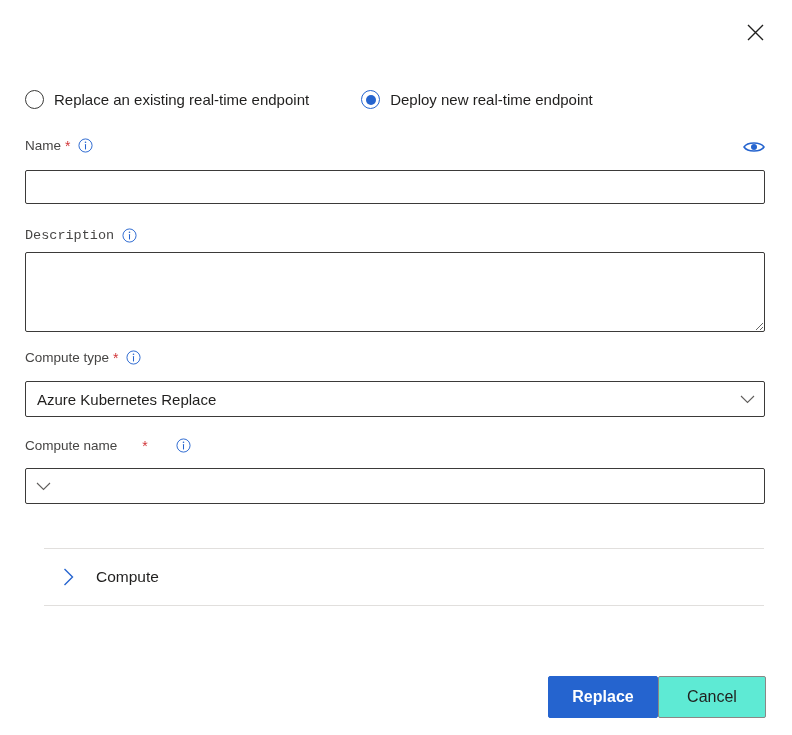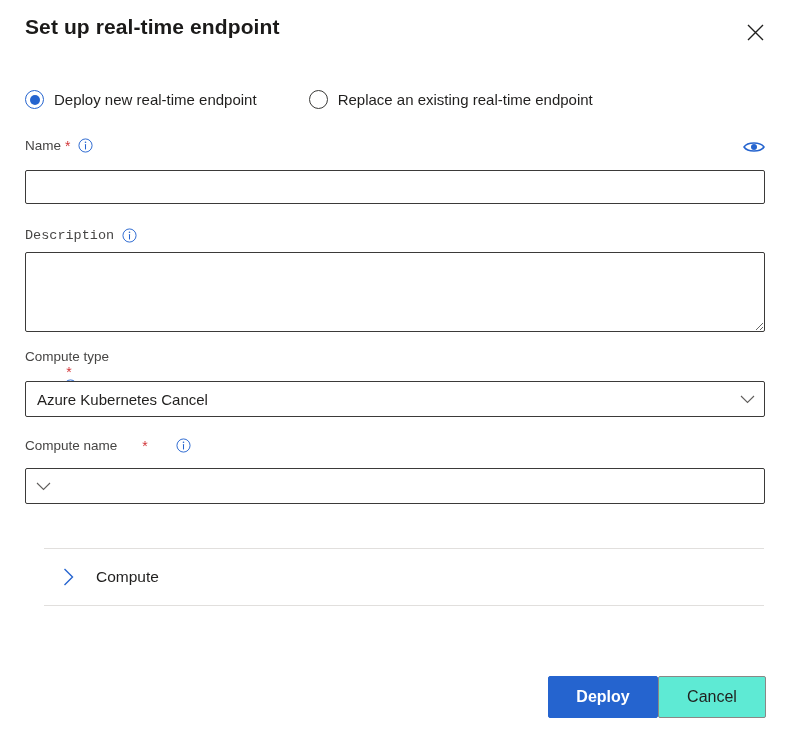--- a/index.html
+++ b/index.html
@@ -286,38 +286,37 @@
     margin-left: 0;
     width: 108px;
   }
 </style>
 </head>
 <body>
 
 <div class="panel">
 
   <div class="header">
-    <div class="dialog-title">Set up real-time endpoint</div>
     <button class="close-button">
       <span>
         <svg width="17" height="17" viewBox="0 0 17 17" aria-hidden="true">
           <path d="M1 1 L16 16 M16 1 L1 16" stroke="#201f1e" stroke-width="1.4" fill="none"></path>
         </svg>
       </span>
     </button>
   </div>
 
   <div class="radio-row">
     <label class="radio-option">
+      <span class="radio-circle"></span>
+      <span class="radio-label">Replace an existing real-time endpoint</span>
+    </label>
+    <label class="radio-option">
       <span class="radio-circle checked"></span>
       <span class="radio-label">Deploy new real-time endpoint</span>
-    </label>
-    <label class="radio-option">
-      <span class="radio-circle"></span>
-      <span class="radio-label">Replace an existing real-time endpoint</span>
     </label>
   </div>
 
   <div class="field-label-row" style="top:137px;">
     <span class="field-label">Name</span>
     <span class="required-star">*</span>
     <span class="info-icon">
       <svg width="15" height="15" viewBox="0 0 16 16" aria-hidden="true">
         <circle cx="8" cy="8" r="7" fill="none" stroke="#2564cf" stroke-width="1"></circle>
         <circle cx="8" cy="4.6" r="0.85" fill="#2564cf"></circle>
@@ -340,33 +339,33 @@
     <span class="info-icon">
       <svg width="15" height="15" viewBox="0 0 16 16" aria-hidden="true">
         <circle cx="8" cy="8" r="7" fill="none" stroke="#2564cf" stroke-width="1"></circle>
         <circle cx="8" cy="4.6" r="0.85" fill="#2564cf"></circle>
         <path d="M8 6.9 L8 11.6" stroke="#2564cf" stroke-width="1.1" stroke-linecap="round"></path>
       </svg>
     </span>
   </div>
   <textarea class="textarea-field" style="top: 252px;" placeholder=""></textarea>
 
-  <div class="field-label-row" style="top:349px;flex-direction:column;">
+  <div class="field-label-row" style="top:349px;">
     <span class="field-label">Compute type</span>
     <span class="required-star">*</span>
     <span class="info-icon">
       <svg width="15" height="15" viewBox="0 0 16 16" aria-hidden="true">
         <circle cx="8" cy="8" r="7" fill="none" stroke="#2564cf" stroke-width="1"></circle>
         <circle cx="8" cy="4.6" r="0.85" fill="#2564cf"></circle>
         <path d="M8 6.9 L8 11.6" stroke="#2564cf" stroke-width="1.1" stroke-linecap="round"></path>
       </svg>
     </span>
   </div>
   <div class="combo" style="top:381px;">
-    <span class="combo-value">Azure Kubernetes Cancel</span>
+    <span class="combo-value">Azure Kubernetes Replace</span>
     <span class="combo-chevron">
       <svg width="15" height="9" viewBox="0 0 15 9" aria-hidden="true">
         <path d="M1 1 L7.5 7.5 L14 1" fill="none" stroke="#605e5c" stroke-width="1.1"></path>
       </svg>
     </span>
   </div>
 
   <div class="field-label-row" style="top:437px;gap:21px;">
     <span class="field-label">Compute name</span>
     <span class="required-star">*</span>
@@ -393,17 +392,17 @@
         <svg width="11" height="18" viewBox="0 0 11 18" aria-hidden="true">
           <path d="M1.5 1 L9.5 9 L1.5 17" fill="none" stroke="#2564cf" stroke-width="1.4"></path>
         </svg>
       </span>
       <span class="accordion-label">Compute</span>
     </div>
     <div class="accordion-divider"></div>
   </div>
 
   <div class="footer">
-    <button class="btn btn-primary">Deploy</button>
+    <button class="btn btn-primary">Replace</button>
     <button class="btn btn-secondary">Cancel</button>
   </div>
 
 </div>
 
 </body></html>

